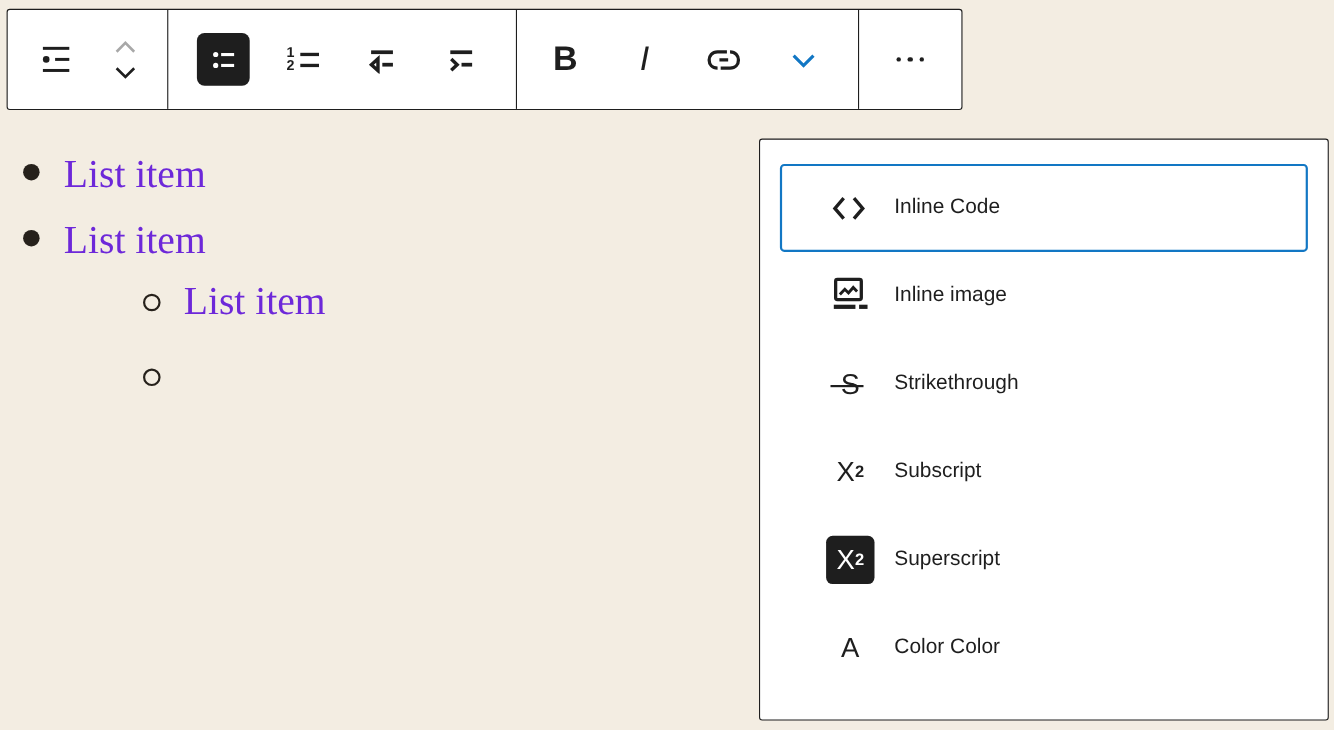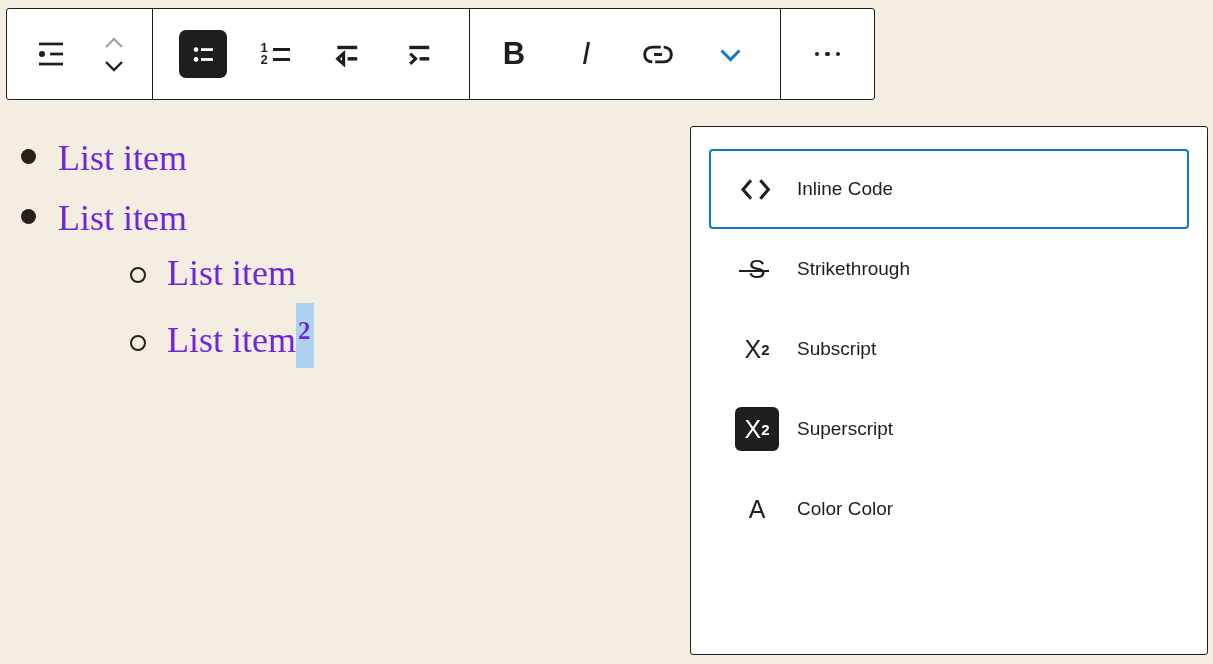--- a/index.html
+++ b/index.html
@@ -53,21 +53,21 @@
     background:#aed2f2; padding:14px 3px 24px 2px;
   }
 
   
   .menu {
     position:absolute; left:690px; top:126px; width:518px; height:529px;
     background:#ffffff; border:1.5px solid #1e1e1e; border-radius:3px;
     padding:22px 18px;
   }
   .menu-item {
-    display:flex; align-items:center; height:80px; padding-left:24px;
+    display:flex; align-items:center; height:80px; padding-left:40px;
     border:2px solid transparent; border-radius:4px; cursor:pointer;
   }
   .menu-item.focused { border-color:#1277c4; }
   .mi-icon { width:44px; display:flex; align-items:center; justify-content:center; color:#1e1e1e; }
   .mi-label { margin-left:18px; font-size:19px; color:#1e1e1e; }
   .glyph-x { font-size:25px; font-weight:500; color:#1e1e1e; }
   .glyph-small { font-size:15px; font-weight:600; }
   .sub-digit { vertical-align:-6px; }
   .sup-digit { vertical-align:9px; }
   .sup-box {
@@ -201,34 +201,44 @@
   <span class="bullet-disc" style="left:21px;top:149px"></span>
   <div class="content-item" style="left:58px;top:140px">List item</div>
 
   <span class="bullet-disc" style="left:21px;top:209px"></span>
   <div class="content-item" style="left:58px;top:200px">List item</div>
 
   <span class="bullet-circle" style="left:130px;top:267px"></span>
   <div class="content-item" style="left:167px;top:255px">List item</div>
 
   <span class="bullet-circle" style="left:130px;top:335px"></span>
-  <div class="content-item" style="left:167px;top:322px"><span>List item</span><span class="sup-sel">2</span></div>
 
   <div class="menu">
 
     <div class="menu-item focused">
       <span class="mi-icon">
         <svg width="40" height="27" viewBox="0 0 30 20" fill="none" stroke="#1e1e1e" stroke-width="2.3">
           <path d="M10.5 3 L4.5 10 L10.5 17"></path>
           <path d="M17.5 3 L23.5 10 L17.5 17"></path>
         </svg>
       </span>
       <span class="mi-label">Inline Code</span>
     </div>
 
+    <div class="menu-item">
+      <span class="mi-icon">
+        <svg width="40" height="40" viewBox="0 0 24 24">
+          <rect x="4" y="3" width="14" height="11" rx="1" fill="none" stroke="#1e1e1e" stroke-width="1.8"></rect>
+          <polyline points="6.3,11.2 9,8.4 11,10.4 13.6,7.4 15.7,9.6" fill="none" stroke="#1e1e1e" stroke-width="1.6"></polyline>
+          <rect x="3" y="16.8" width="11.8" height="2.3" fill="#1e1e1e"></rect>
+          <rect x="16.8" y="16.8" width="4.6" height="2.3" fill="#1e1e1e"></rect>
+        </svg>
+      </span>
+      <span class="mi-label">Inline image</span>
+    </div>
 
     <div class="menu-item">
       <span class="mi-icon">
         <span class="strike-s">S</span>
       </span>
       <span class="mi-label">Strikethrough</span>
     </div>
 
     <div class="menu-item">
       <span class="mi-icon">

